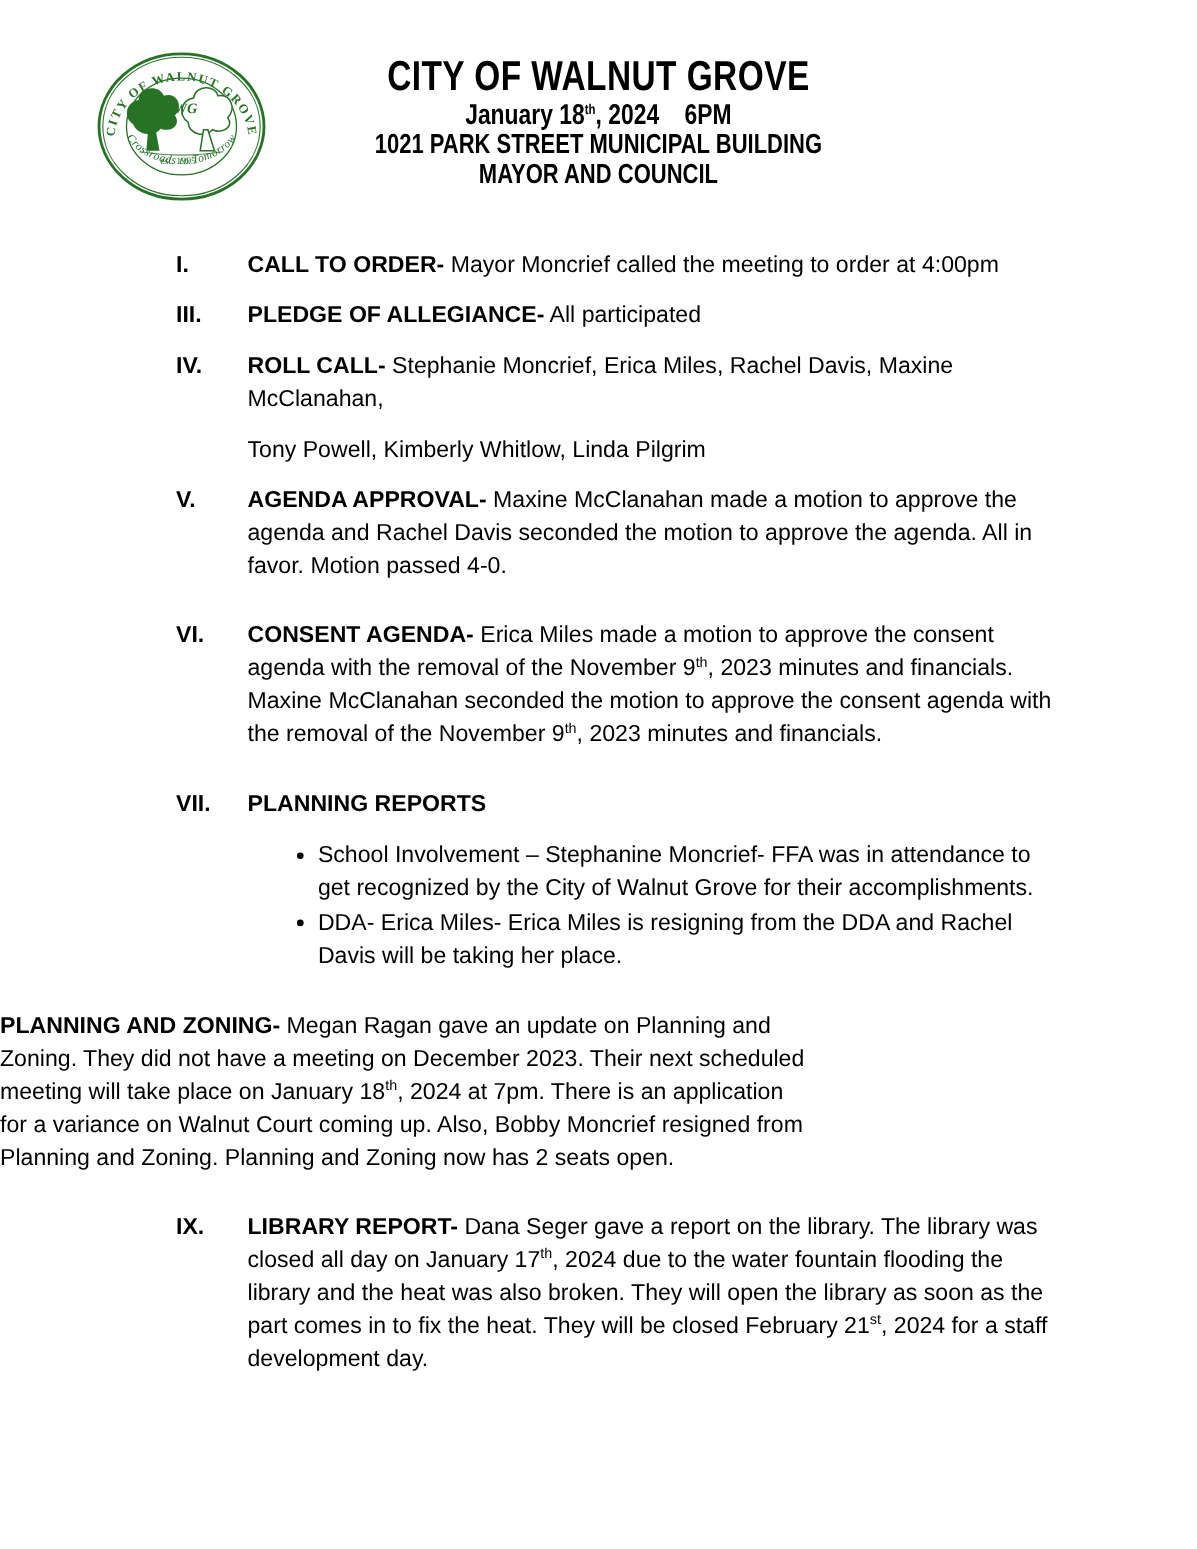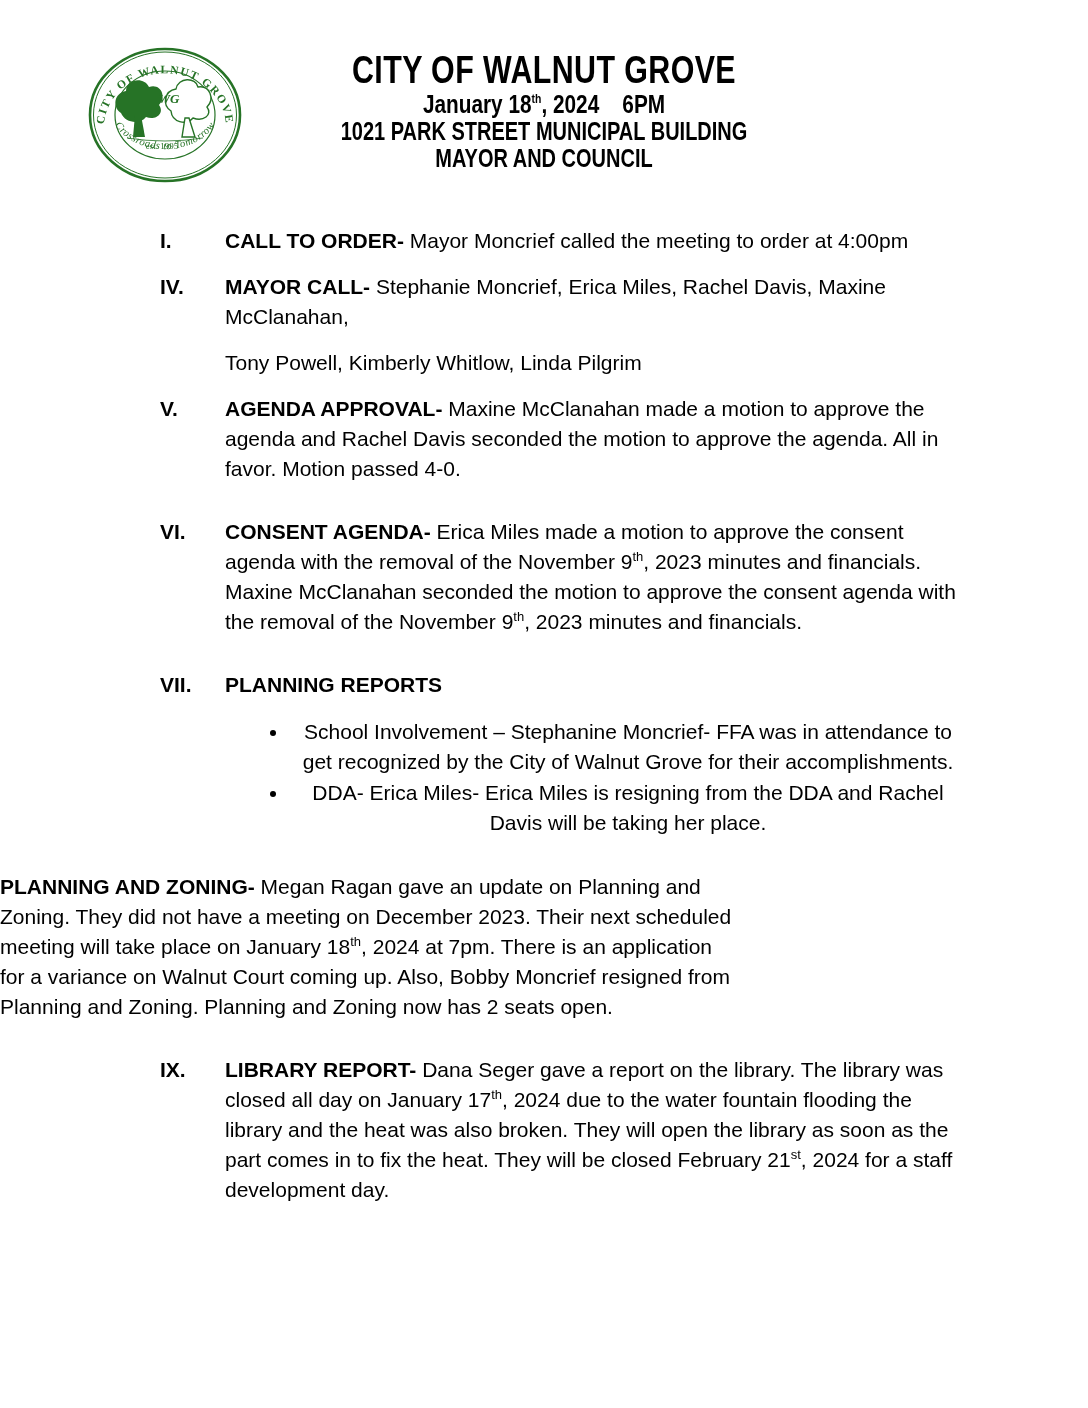--- a/index.html
+++ b/index.html
@@ -68,21 +68,21 @@
   sup {
     font-size: 13px;
     line-height: 0;
     vertical-align: super;
   }
   ul.bullets {
     list-style: disc;
     margin: 17px 0 0 0;
     padding-left: 64px;
   }
-  ul.bullets li { margin-bottom: 1px; text-align: center; }
+  ul.bullets li { margin-bottom: 1px; }
   
   .seal text { fill: #267326; }
 </style>
 </head>
 <body>
 
 <div class="page">
 
   <div class="header">
 
@@ -126,23 +126,29 @@
   </div>
 
   <div class="sections">
       <div class="section">
         <div class="numeral">I.</div>
         <div class="content">
           <p class="para"><span class="label">CALL TO ORDER-</span><span> Mayor Moncrief called the meeting to order at 4:00pm</span></p>
         </div>
       </div>
       <div class="section">
+        <div class="numeral">III.</div>
+        <div class="content">
+          <p class="para"><span class="label">PLEDGE OF ALLEGIANCE-</span><span> All participated</span></p>
+        </div>
+      </div>
+      <div class="section">
         <div class="numeral">IV.</div>
         <div class="content">
-          <p class="para"><span class="label">MAYOR CALL-</span><span> Stephanie Moncrief, Erica Miles, Rachel Davis, Maxine McClanahan,</span></p>
+          <p class="para"><span class="label">ROLL CALL-</span><span> Stephanie Moncrief, Erica Miles, Rachel Davis, Maxine McClanahan,</span></p>
           <p class="para">Tony Powell, Kimberly Whitlow, Linda Pilgrim</p>
         </div>
       </div>
       <div class="section">
         <div class="numeral">V.</div>
         <div class="content">
           <p class="para"><span class="label">AGENDA APPROVAL-</span><span> Maxine McClanahan made a motion to approve the agenda and Rachel Davis seconded the motion to approve the agenda. All in favor. Motion passed 4-0.</span></p>
         </div>
       </div>
       <div class="section gap-top">

